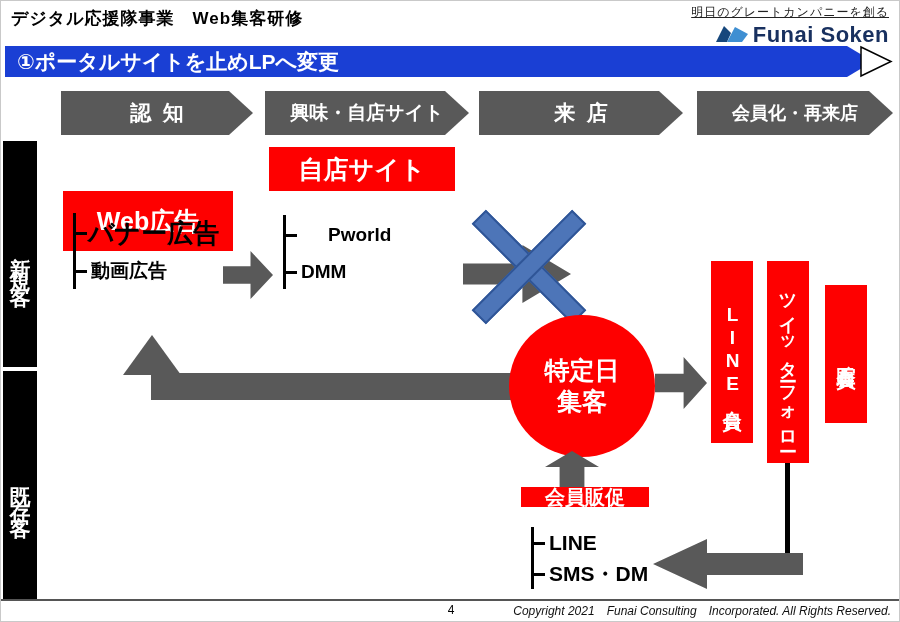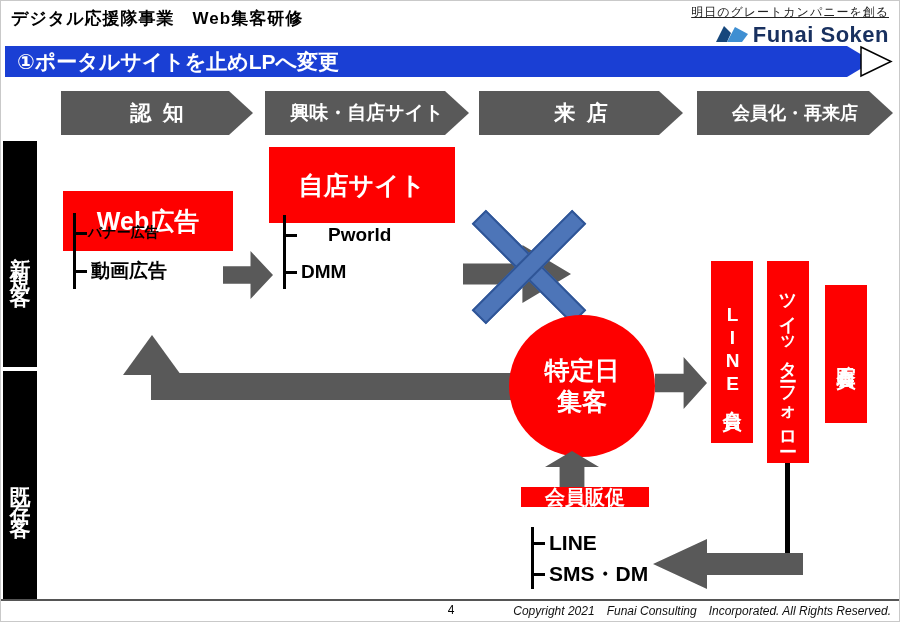--- a/index.html
+++ b/index.html
@@ -102,25 +102,25 @@
   </div>
   <div class="abs chevron chev-sm" style="left:696px;width:196px;">
     <span>会員化・再来店</span>
   </div>
 
   <div class="abs vbar" style="top:140px;height:226px;">新規客</div>
   <div class="abs vbar" style="top:370px;height:228px;">既存客</div>
 
   <div class="abs redbox" style="left:62px;top:146px;width:170px;height:60px;font-size:25px;margin-top:44px;">Web広告</div>
   <div class="abs tree" style="left:72px;top:212px;">
-    <div class="titem" style="height:40px;font-size:14px;padding-left:12px;">バナー広告</div>
+    <div class="titem" style="height:40px;font-size:26px;padding-left:12px;">バナー広告</div>
     <div class="titem" style="height:36px;font-size:19px;">動画広告</div>
   </div>
 
-  <div class="abs redbox" style="left:268px;top:146px;width:186px;height:76px;font-size:25px;">自店サイト</div>
+  <div class="abs redbox" style="left:268px;top:146px;width:186px;height:44px;font-size:25px;">自店サイト</div>
   <div class="abs tree" style="left:282px;top:214px;">
     <div class="titem" style="height:40px;font-size:19px;padding-left:42px;">Pworld</div>
     <div class="titem" style="height:34px;font-size:19px;">DMM</div>
   </div>
 
   <div class="abs arrow-right" style="left:222px;top:250px;width:50px;height:48px;"></div>
 
   <div class="abs arrow-right" style="left:462px;top:244px;width:108px;height:58px;"></div>
   <div class="abs xbar a"></div>
   <div class="abs xbar b"></div>

